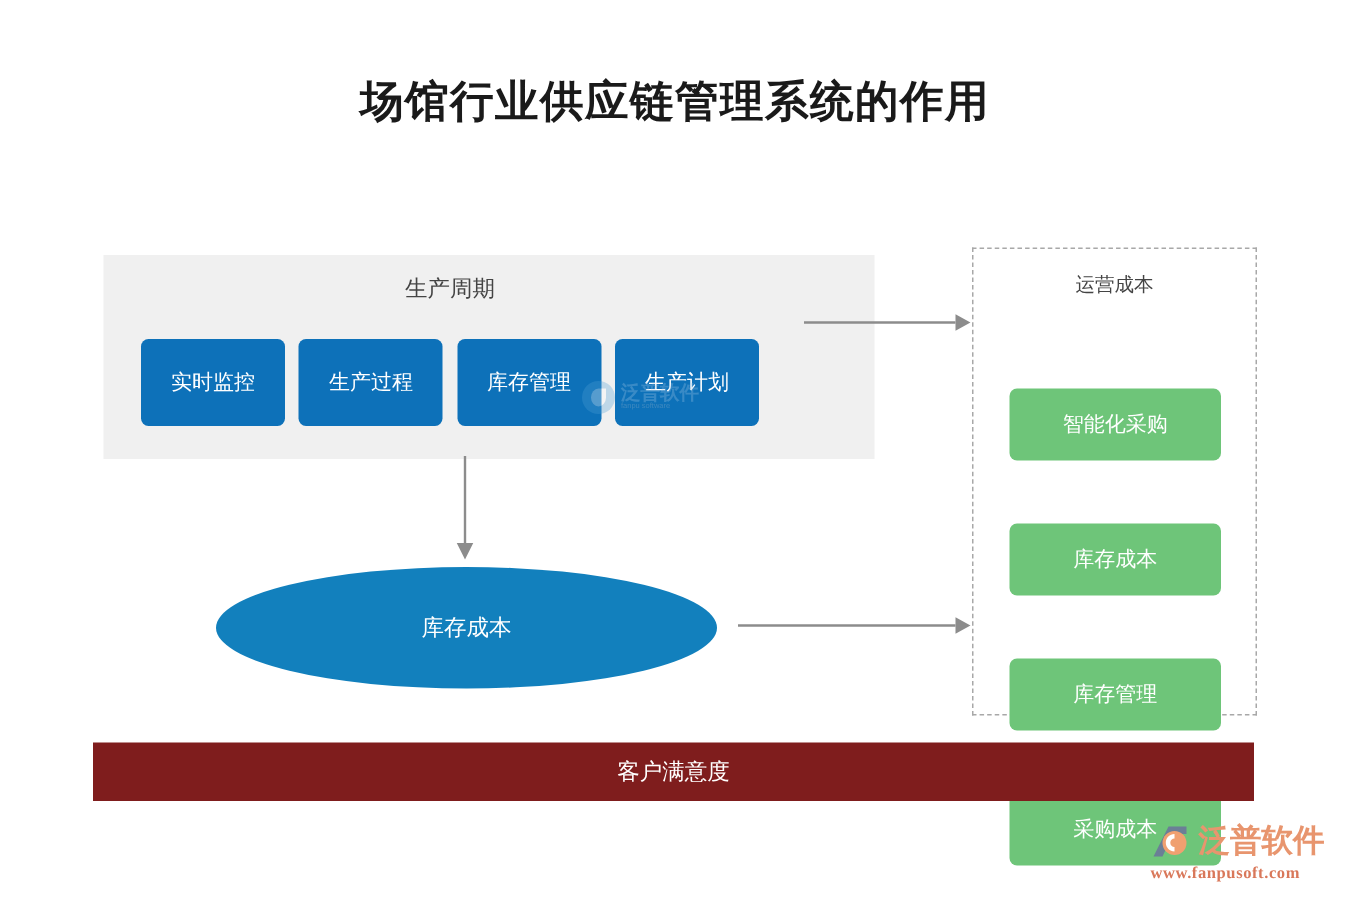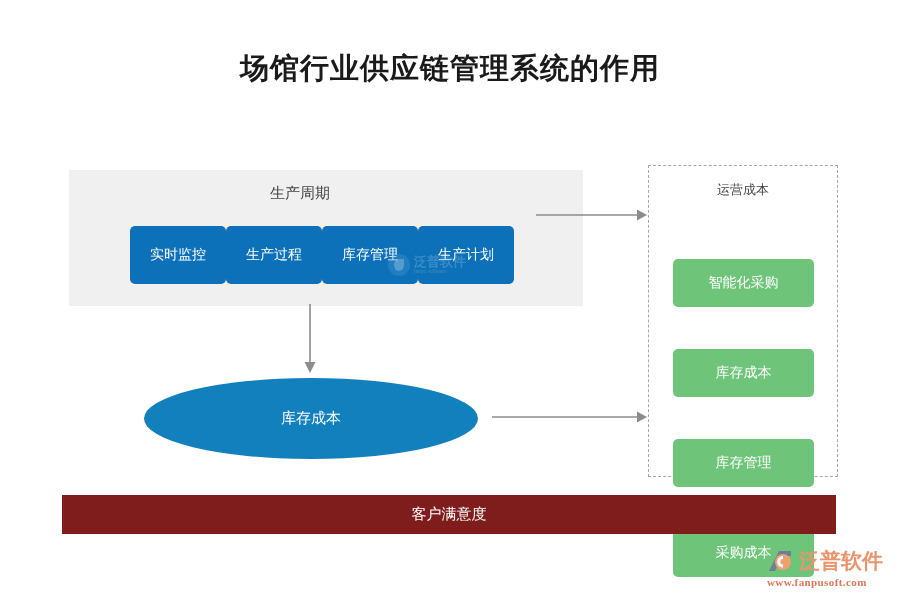--- a/index.html
+++ b/index.html
@@ -53,23 +53,22 @@
     color: #444444;
     line-height: 22px;
   }
   .blue-box-row {
     position: absolute;
     left: 25px;
     top: 56px;
     width: 412px;
     height: 58px;
     display: flex;
-    justify-content: flex-start;
+    justify-content: space-between;
     align-items: stretch;
-    margin-left: 36px;
   }
   .blue-box {
     flex: 0 0 auto;
     width: 96px;
     height: 58px;
     background: #0d71b9;
     border-radius: 5px;
     color: #ffffff;
     font-size: 14px;
     display: flex;

